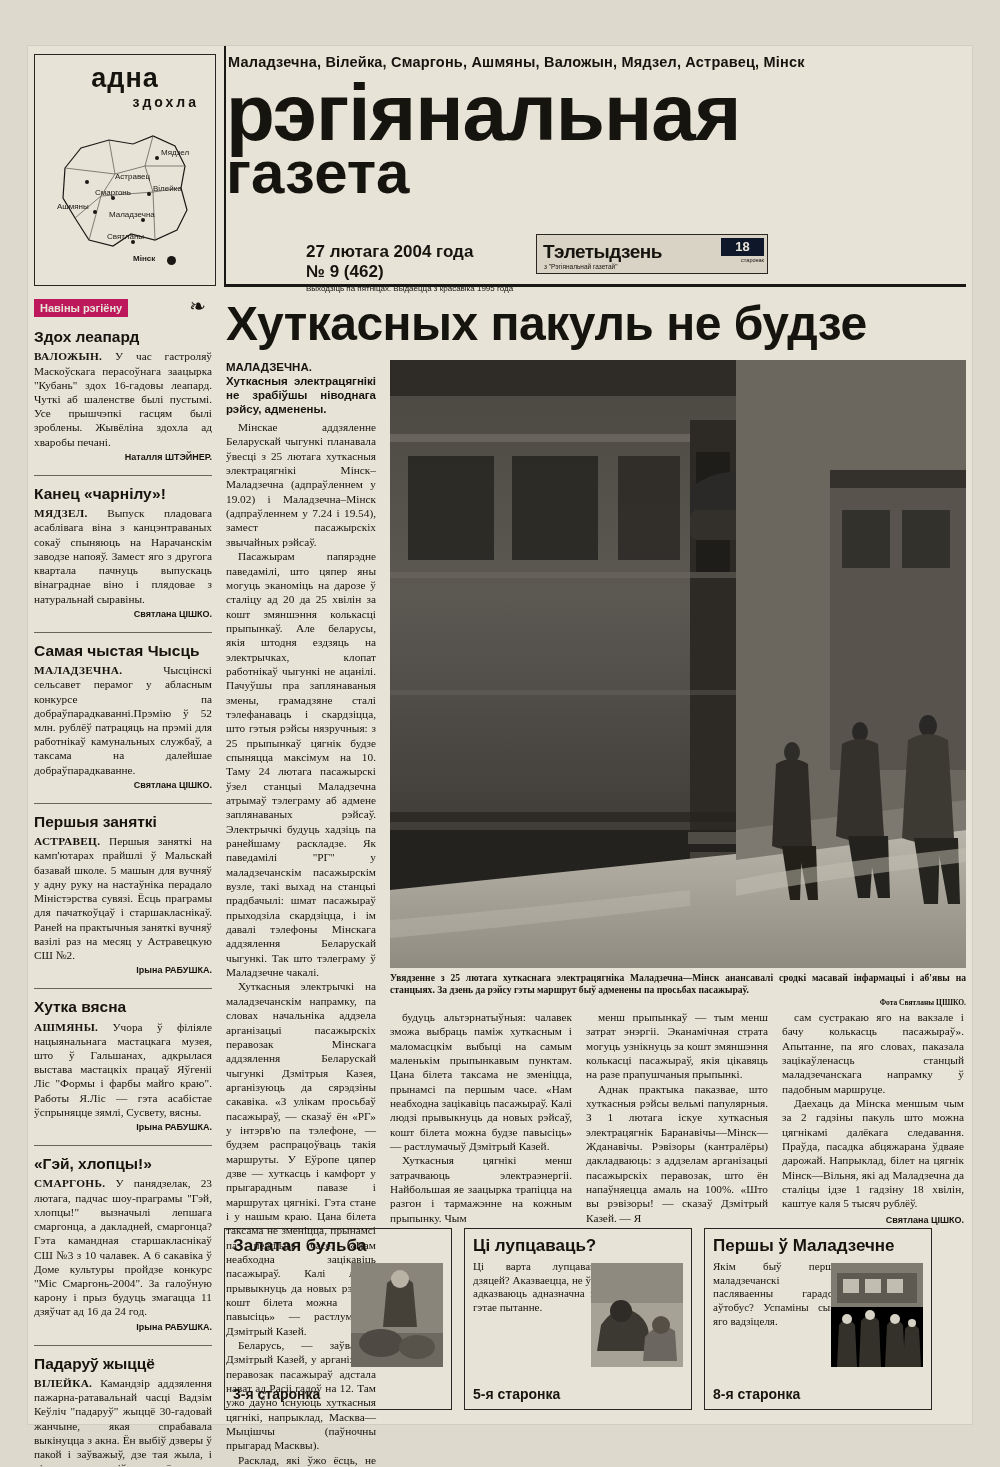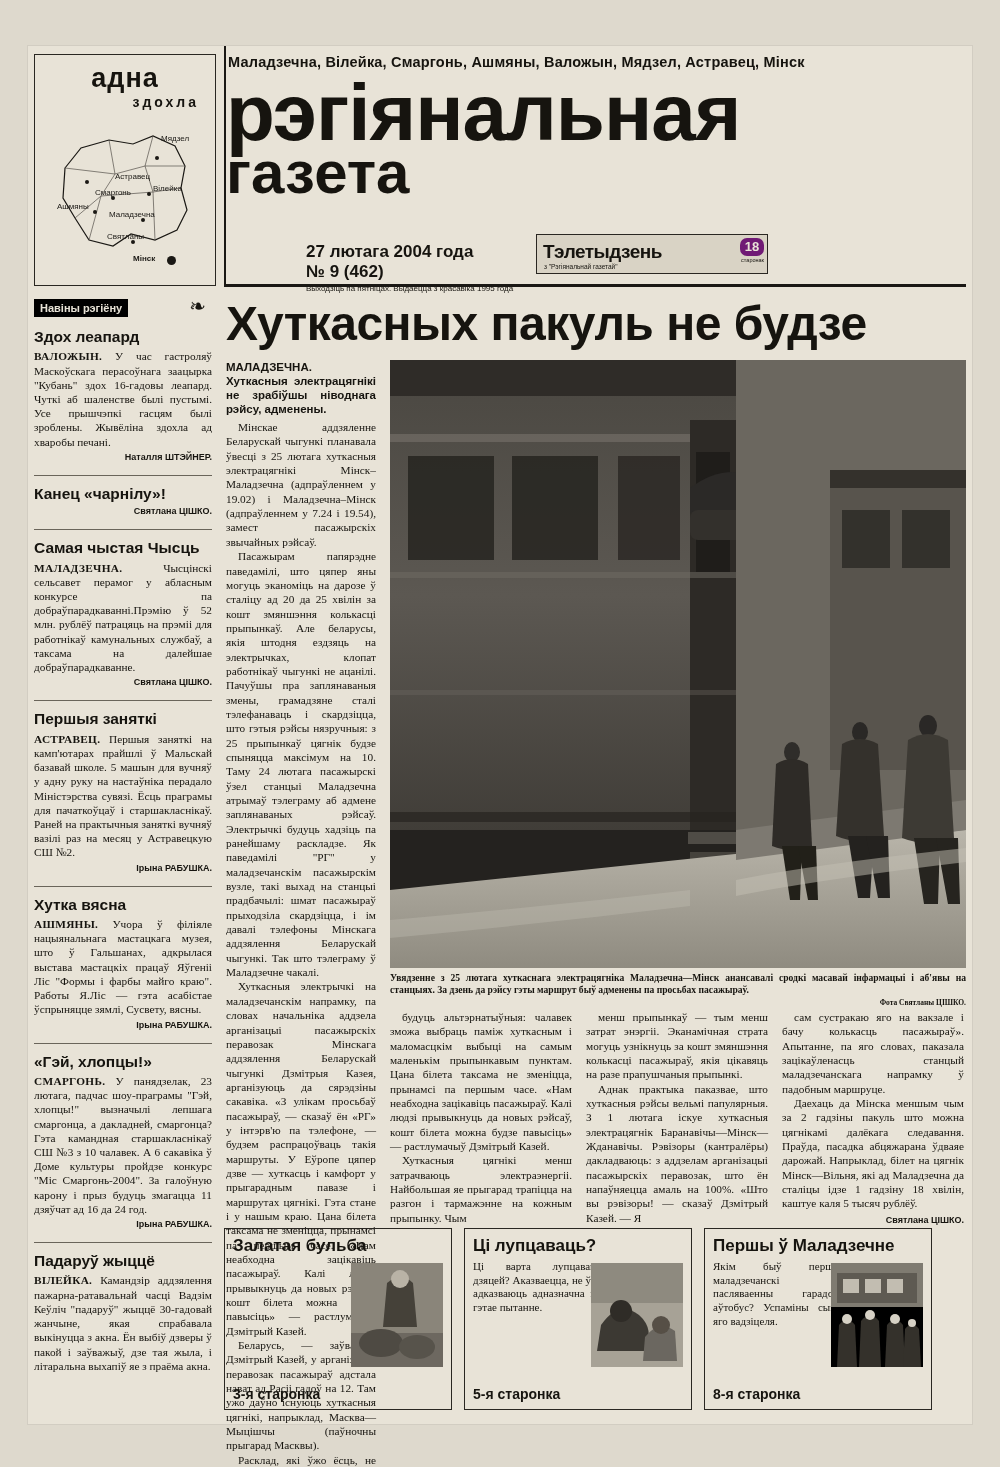--- a/index.html
+++ b/index.html
@@ -146,29 +146,28 @@
     letter-spacing: -0.5px;
   }
   .tele-sub {
     font-family: "Liberation Sans", sans-serif;
     font-size: 6.5px;
     margin-left: 7px;
   }
   .tele-badge {
     position: absolute;
     right: 3px; top: 3px;
-    width: 24px; height: 18px;
-    background: #701a75;
+    width: 43px; height: 18px;
+    background: #0f172a;
     color: #e8e3d7;
     font-family: "Liberation Sans", sans-serif;
     font-weight: bold;
     font-size: 13px;
     text-align: center;
     line-height: 18px;
-    border-radius: 7px;
   }
   .tele-badge-sub {
     position: absolute;
     right: 3px; top: 22px;
     font-family: "Liberation Sans", sans-serif;
     font-size: 5.5px;
   }
   .rule-thick {
     position: absolute;
     left: 196px;
@@ -193,21 +192,21 @@
     top: 252px;
     width: 178px;
   }
   .news-header {
     position: relative;
     height: 22px;
     margin-bottom: 8px;
   }
   .news-header-label {
     display: inline-block;
-    background: #000000;
+    background: #be185d;
     color: #e8e3d7;
     font-family: "Liberation Sans", sans-serif;
     font-weight: bold;
     font-size: 11px;
     padding: 3px 6px 3px 6px;
   }
   .news-orn {
     position: absolute;
     right: 6px;
     top: -2px;
@@ -396,21 +395,21 @@
         <div class="logo-sub">здохла</div>
         <div class="map-wrap">
           <svg width="178" height="168" viewBox="0 0 178 168">
             <path d="M30 54 L46 34 L74 26 L98 30 L118 22 L140 32 L150 52 L146 74 L152 96 L142 116 L120 126 L96 120 L78 132 L54 126 L40 104 L28 84 Z" fill="none" stroke="#1a1814" stroke-width="1.2"></path>
             <path d="M74 26 L80 60 L66 82 L54 126" fill="none" stroke="#55504a" stroke-width="0.7"></path>
             <path d="M118 22 L110 52 L118 78 L120 126" fill="none" stroke="#55504a" stroke-width="0.7"></path>
             <path d="M30 54 L80 60 L110 52 L150 52" fill="none" stroke="#55504a" stroke-width="0.7"></path>
             <path d="M40 104 L66 82 L118 78 L146 74" fill="none" stroke="#55504a" stroke-width="0.7"></path>
           </svg>
           <span class="map-dot" style="left:120px;top:42px;"></span>
-          <span class="map-label" style="left:126px;top:20px;">Мядзел</span>
+          <span class="map-label" style="left:126px;top:34px;">Мядзел</span>
 
           <span class="map-dot" style="left:50px;top:66px;"></span>
           <span class="map-label" style="left:56px;top:58px;margin-left:24px;">Астравец</span>
 
           <span class="map-dot" style="left:112px;top:78px;"></span>
           <span class="map-label" style="left:118px;top:70px;">Вілейка</span>
 
           <span class="map-dot" style="left:76px;top:82px;"></span>
           <span class="map-label" style="left:60px;top:74px;">Смаргонь</span>
 
@@ -460,20 +459,21 @@
 
       <div class="brief">
         <h3>Здох леапард</h3>
         <p><span class="lead">ВАЛОЖЫН.</span><span> У час гастроляў Маскоўскага перасоўнага заацырка "Кубань" здох 16-гадовы леапард. Чуткі аб шаленстве былі пустымі. Усе прышчэпкі гасцям былі зроблены. Жывёліна здохла ад хваробы печані.</span></p>
         <div class="byline">Наталля ШТЭЙНЕР.</div>
       </div>
       <hr class="hr-dotted">
 
       <div class="brief">
         <h3>Канец «чарнілу»!</h3>
+        <p><span class="lead">МЯДЗЕЛ.</span><span> Выпуск пладовага асаблівага віна з канцэнтраваных сокаў спыняюць на Нарачанскім заводзе напояў. Замест яго з другога квартала пачнуць выпускаць вінаграднае віно і плядовае з натуральнай сыравіны.</span></p>
         <div class="byline">Святлана ЦІШКО.</div>
       </div>
       <hr class="hr-dotted">
 
       <div class="brief">
         <h3>Самая чыстая Чысць</h3>
         <p><span class="lead">МАЛАДЗЕЧНА.</span><span> Чысцінскі сельсавет перамог у абласным конкурсе па добраўпарадкаванні.Прэмію ў 52 млн. рублёў патрацяць на прэміі для работнікаў камунальных службаў, а таксама на далейшае добраўпарадкаванне.</span></p>
         <div class="byline">Святлана ЦІШКО.</div>
       </div>
       <hr class="hr-dotted">
@@ -600,21 +600,21 @@
         </div>
 
         <div class="caption">
           <span>Увядзенне з 25 лютага хуткаснага электрацягніка Маладзечна—Мінск анансавалі сродкі масавай інфармацыі і аб'явы на станцыях. За дзень да рэйсу гэты маршрут быў адменены па просьбах пасажыраў.</span>
           <div class="photo-credit">Фота Святланы ЦІШКО.</div>
         </div>
 
         <div class="cols3">
           <div class="col">
             <p>будуць альтэрнатыўныя: чалавек зможа выбраць паміж хуткасным і маломасцкім выбыці на самым маленькім прыпынкавым пунктам. Цана білета таксама не зменіцца, прынамсі па першым часе. «Нам неабходна зацікавіць пасажыраў. Калі людзі прывыкнуць да новых рэйсаў, кошт білета можна будзе павысіць» — растлумачыў Дзмітрый Казей.</p>
-            <p>Хуткасныя цягнікі менш затрачваюць электраэнергіі. Найбольшая яе прыгарад трапіцца на разгон і тармажэнне на кожным прыпынку. Чым</p>
+            <p>Хуткасныя цягнікі менш затрачваюць электраэнергіі. Найбольшая яе заацырка трапіцца на разгон і тармажэнне на кожным прыпынку. Чым</p>
           </div>
           <div class="col">
             <p>менш прыпынкаў — тым менш затрат энэргіі. Эканамічная страта могуць узнікнуць за кошт змяншэння колькасці пасажыраў, якія цікавяць на разе прапушчаныя прыпынкі.</p>
             <p>Аднак практыка паказвае, што хуткасныя рэйсы вельмі папулярныя. З 1 лютага іскуе хуткасныя электрацягнік Баранавічы—Мінск—Жданавічы. Рэвізоры (кантралёры) дакладваюць: з аддзелам арганізацыі пасажырскіх перавозак, што ён напаўняецца амаль на 100%. «Што вы рэвізоры! — сказаў Дзмітрый Казей. — Я</p>
           </div>
           <div class="col">
             <p>сам сустракаю яго на вакзале і бачу колькасць пасажыраў». Апытанне, па яго словах, паказала зацікаўленасць станцый маладзечанскага напрамку ў падобным маршруце.</p>
             <p>Даехаць да Мінска меншым чым за 2 гадзіны пакуль што можна цягнікамі далёкага следавання. Праўда, пасадка абцяжарана ўдваяе дарожай. Напрыклад, білет на цягнік Мінск—Вільня, які ад Маладзечна да сталіцы ідзе 1 гадзіну 18 хвілін, каштуе каля 5 тысяч рублёў.</p>
             <div class="col-credit">Святлана ЦІШКО.</div>
           </div>

